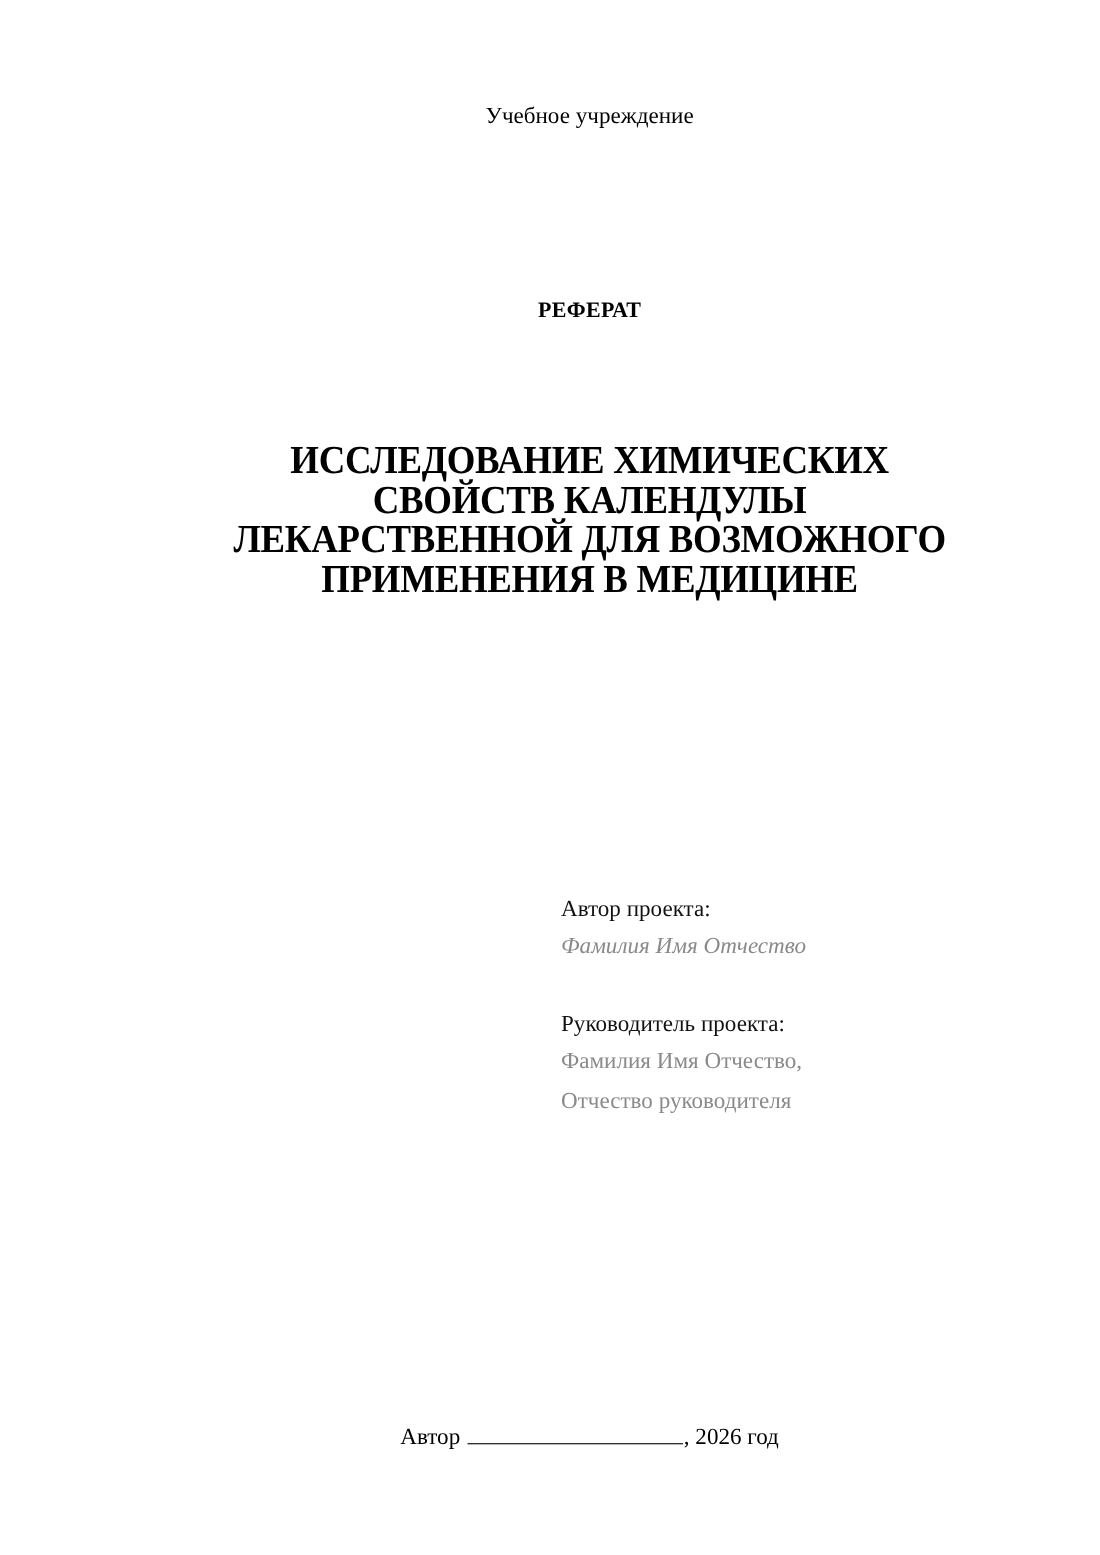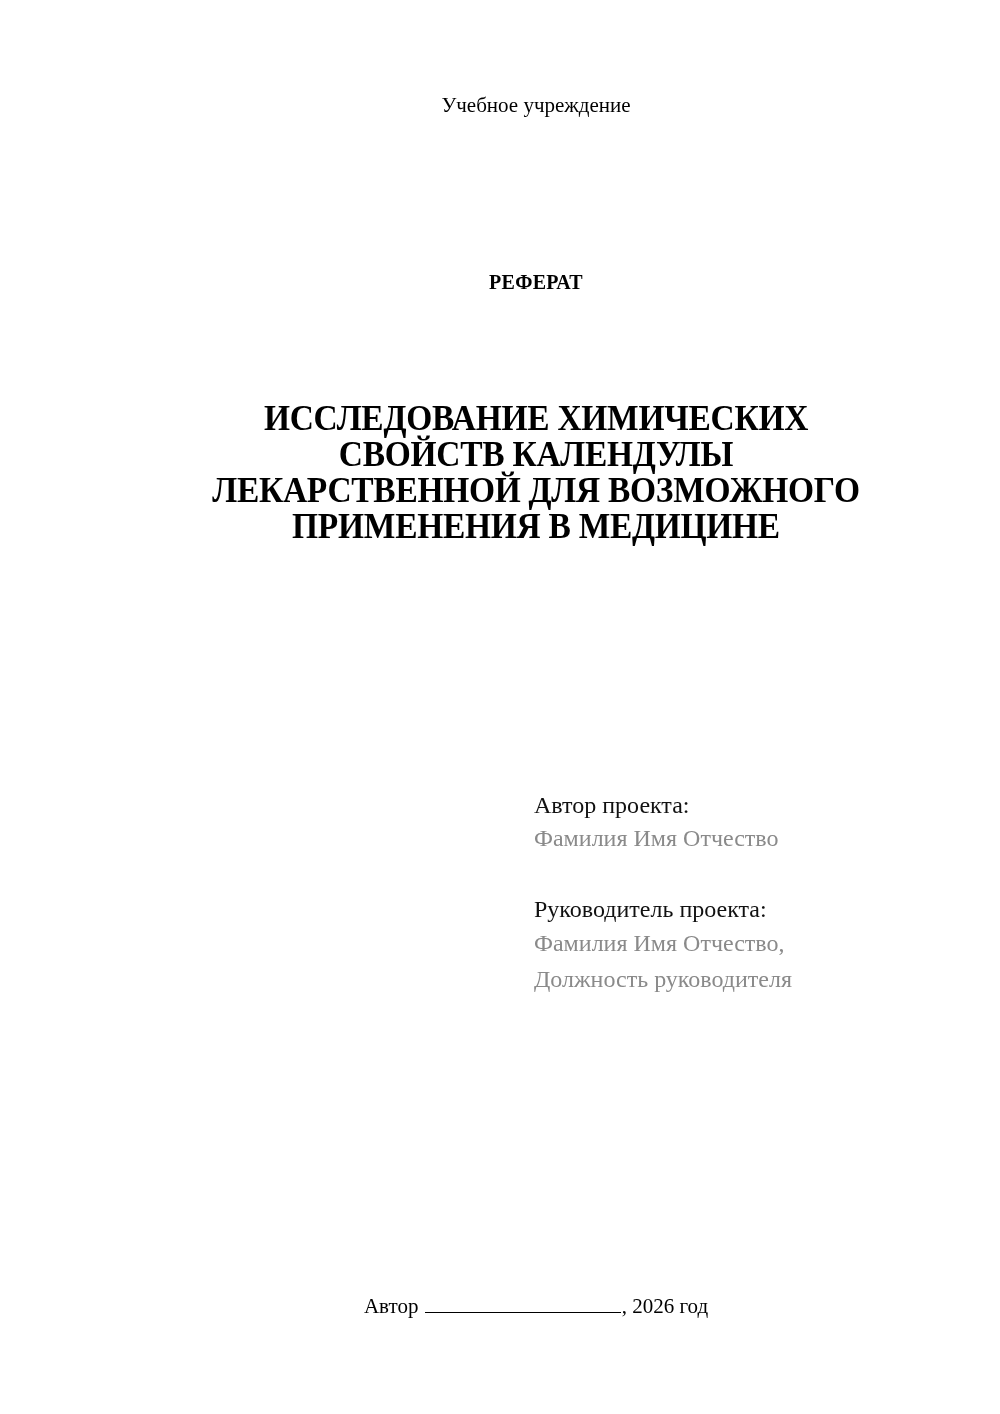--- a/index.html
+++ b/index.html
@@ -5,25 +5,25 @@
     html, body { margin: 0; padding: 0; background: #ffffff; }
     body { width: 1000px; height: 1414px; position: relative; overflow: hidden;
            font-family: "Liberation Serif", "DejaVu Serif", serif; color: #000; }
     .abs { position: absolute; }
     .center { left: 0; width: 1000px; text-align: center; }
     #institution { top: 92px; font-size: 21px; line-height: 26px; left: 36px; }
     #doc-type { top: 269px; font-size: 20px; font-weight: bold; line-height: 26px; left: 36px; letter-spacing: 0.3px; }
     #title { top: 400px; left: 36px; font-size: 36px; font-weight: bold; line-height: 36px;
              letter-spacing: -0.3px; transform: scaleX(0.93); transform-origin: 500px 0; }
     #title .line { display: block; }
-    .info { left: 534px; font-size: 24px; line-height: 26px; white-space: nowrap; }
+    .info { left: 510px; font-size: 21px; line-height: 26px; white-space: nowrap; margin-top: 21px; }
     .label { color: #111; }
     .value { color: #8a8a8a; }
     #author-label { top: 792px; }
-    #author-value { top: 825px; }
+    #author-value { top: 825px; font-style: italic; }
     #supervisor-label { top: 896px; text-align: right; }
     #supervisor-name { top: 930px; }
     #supervisor-position { top: 966px; }
     #footer { top: 1292px; font-size: 21px; line-height: 26px; left: 36px; }
     #footer .blank { display: inline-block; width: 196px; border-bottom: 1.5px solid #000; height: 20px; vertical-align: baseline; margin: 0 1px; }
   </style>
 </head>
 <body>
 
 <div class="abs center" id="institution">Учебное учреждение</div>
@@ -35,18 +35,18 @@
   <span class="line">СВОЙСТВ КАЛЕНДУЛЫ</span>
   <span class="line">ЛЕКАРСТВЕННОЙ ДЛЯ ВОЗМОЖНОГО</span>
   <span class="line">ПРИМЕНЕНИЯ В МЕДИЦИНЕ</span>
 </div>
 
 <div class="abs info label" id="author-label">Автор проекта:</div>
 <div class="abs info value" id="author-value">Фамилия Имя Отчество</div>
 
 <div class="abs info label" id="supervisor-label">Руководитель проекта:</div>
 <div class="abs info value" id="supervisor-name">Фамилия Имя Отчество,</div>
-<div class="abs info value" id="supervisor-position">Должность руководителя</div>
+<div class="abs info value" id="supervisor-position">Отчество руководителя</div>
 
 <div class="abs center" id="footer">
   <span>Автор</span>
   <span class="blank"></span><span>, 2026 год</span>
 </div>
 
 </body></html>

